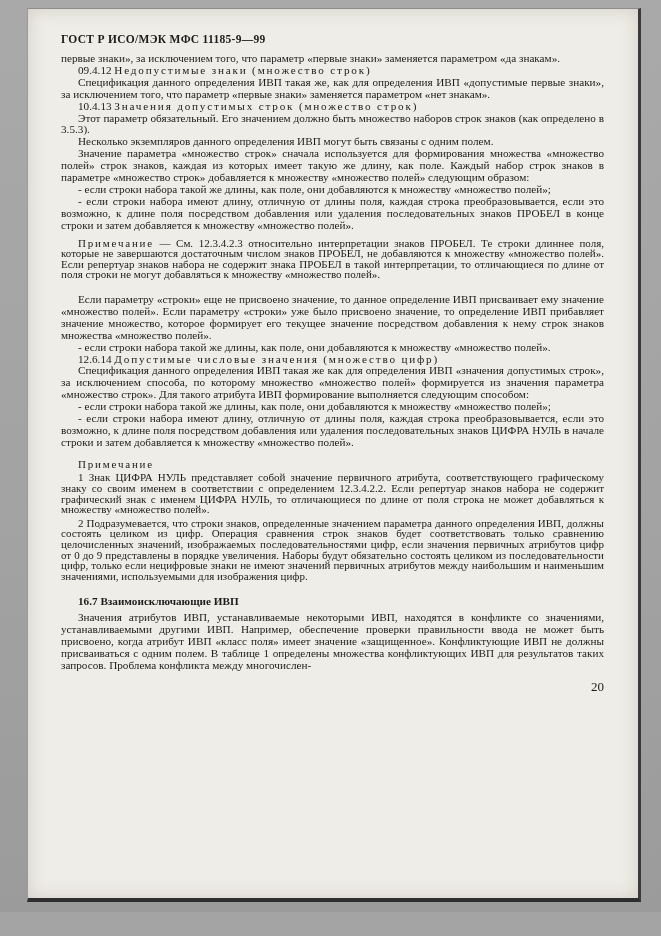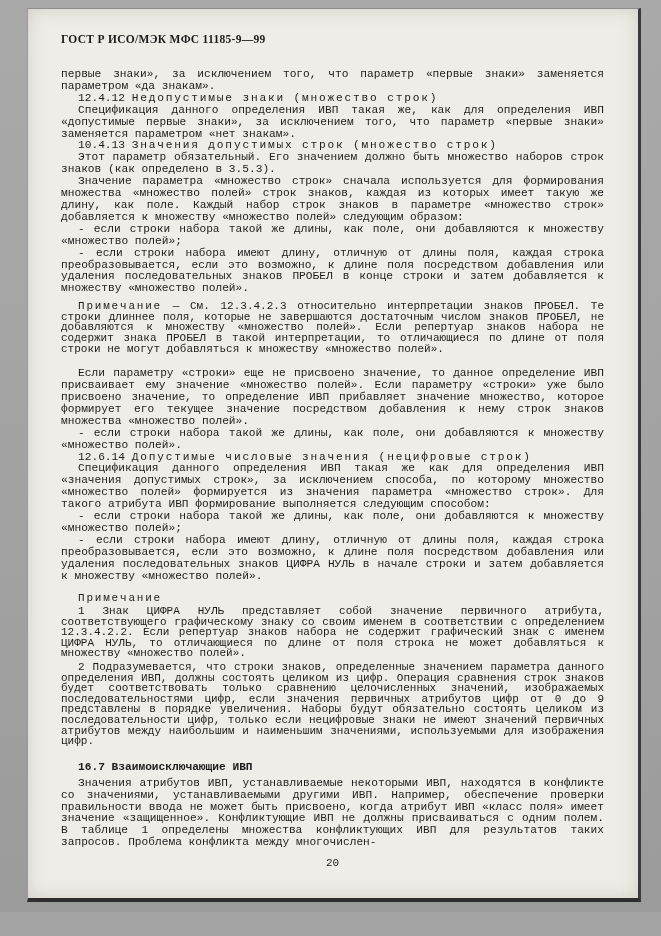--- a/index.html
+++ b/index.html
@@ -38,78 +38,79 @@
     width: 543px;
     color: #1c1c1c;
   }
   .doc-header {
     margin-top: 24px;
     font-size: 11.5px;
     font-weight: bold;
     letter-spacing: 0.3px;
     white-space: nowrap;
   }
-  .content { margin-top: 24px; font-family: Liberation Mono, monospace; }
+  .content { margin-top: 8px; }
   p {
     margin: 0;
     padding: 0;
     font-size: 11.2px;
     line-height: 11.9px;
     text-align: justify;
     text-indent: 17px;
   }
   p.cont { text-indent: 0; }
   .sp { letter-spacing: 1.8px; }
   .note {
     font-size: 11px;
     line-height: 10.6px;
   }
   .note-block { margin-top: 6px; margin-bottom: 14px; }
   .notes-heading { margin-top: 10px; margin-bottom: 2px; }
   .note-item { margin-top: 3px; }
   .hb { font-weight: bold; margin-top: 15px; margin-bottom: 4px; }
   .page-number {
     margin-top: 9px;
-    font-size: 11px;
-    text-align: center;
+    font-size: 13px;
+    text-align: right;
     text-indent: 0;
   }
 </style>
 </head>
 <body>
 
 <div class="scan-bg">
   <div class="page">
     <div class="column">
 
       <div class="doc-header">ГОСТ Р ИСО/МЭК МФС 11185-9—99</div>
 
       <div class="content">
 
         <p class="cont">первые знаки», за исключением того, что параметр «первые знаки» заменяется параметром «да знакам».</p>
 
-        <p><span>12.4.12</span> <span class="sp">Недопустимые знаки (множество строк)</span></p>
+        <p><span>09.4.12</span> <span class="sp">Недопустимые знаки (множество строк)</span></p>
 
         <p>Спецификация данного определения ИВП такая же, как для определения ИВП «допустимые первые знаки», за исключением того, что параметр «первые знаки» заменяется параметром «нет знакам».</p>
 
         <p><span>10.4.13</span> <span class="sp">Значения допустимых строк (множество строк)</span></p>
 
         <p>Этот параметр обязательный. Его значением должно быть множество наборов строк знаков (как определено в 3.5.3).</p>
+        <p>Несколько экземпляров данного определения ИВП могут быть связаны с одним полем.</p>
         <p>Значение параметра «множество строк» сначала используется для формирования множества «множество полей» строк знаков, каждая из которых имеет такую же длину, как поле. Каждый набор строк знаков в параметре «множество строк» добавляется к множеству «множество полей» следующим образом:</p>
 
         <p>- если строки набора такой же длины, как поле, они добавляются к множеству «множество полей»;</p>
         <p>- если строки набора имеют длину, отличную от длины поля, каждая строка преобразовывается, если это возможно, к длине поля посредством добавления или удаления последовательных знаков ПРОБЕЛ в конце строки и затем добавляется к множеству «множество полей».</p>
 
         <p class="note note-block"><span class="sp">Примечание</span> <span>— См. 12.3.4.2.3 относительно интерпретации знаков ПРОБЕЛ. Те строки длиннее поля, которые не завершаются достаточным числом знаков ПРОБЕЛ, не добавляются к множеству «множество полей». Если репертуар знаков набора не содержит знака ПРОБЕЛ в такой интерпретации, то отличающиеся по длине от поля строки не могут добавляться к множеству «множество полей».</span></p>
 
         <p>Если параметру «строки» еще не присвоено значение, то данное определение ИВП присваивает ему значение «множество полей». Если параметру «строки» уже было присвоено значение, то определение ИВП прибавляет значение множество, которое формирует его текущее значение посредством добавления к нему строк знаков множества «множество полей».</p>
 
         <p>- если строки набора такой же длины, как поле, они добавляются к множеству «множество полей».</p>
 
-        <p><span>12.6.14</span> <span class="sp">Допустимые числовые значения (нецифровые строк)</span></p>
+        <p><span>12.6.14</span> <span class="sp">Допустимые числовые значения (множество цифр)</span></p>
 
         <p>Спецификация данного определения ИВП такая же как для определения ИВП «значения допустимых строк», за исключением способа, по которому множество «множество полей» формируется из значения параметра «множество строк». Для такого атрибута ИВП формирование выполняется следующим способом:</p>
 
         <p>- если строки набора такой же длины, как поле, они добавляются к множеству «множество полей»;</p>
         <p>- если строки набора имеют длину, отличную от длины поля, каждая строка преобразовывается, если это возможно, к длине поля посредством добавления или удаления последовательных знаков ЦИФРА НУЛЬ в начале строки и затем добавляется к множеству «множество полей».</p>
 
         <p class="note notes-heading"><span class="sp">Примечание</span></p>
 
         <p class="note note-item">1 Знак ЦИФРА НУЛЬ представляет собой значение первичного атрибута, соответствующего графическому знаку со своим именем в соответствии с определением 12.3.4.2.2. Если репертуар знаков набора не содержит графический знак с именем ЦИФРА НУЛЬ, то отличающиеся по длине от поля строка не может добавляться к множеству «множество полей».</p>
         <p class="note note-item">2 Подразумевается, что строки знаков, определенные значением параметра данного определения ИВП, должны состоять целиком из цифр. Операция сравнения строк знаков будет соответствовать только сравнению целочисленных значений, изображаемых последовательностями цифр, если значения первичных атрибутов цифр от 0 до 9 представлены в порядке увеличения. Наборы будут обязательно состоять целиком из последовательности цифр, только если нецифровые знаки не имеют значений первичных атрибутов между наибольшим и наименьшим значениями, используемыми для изображения цифр.</p>

